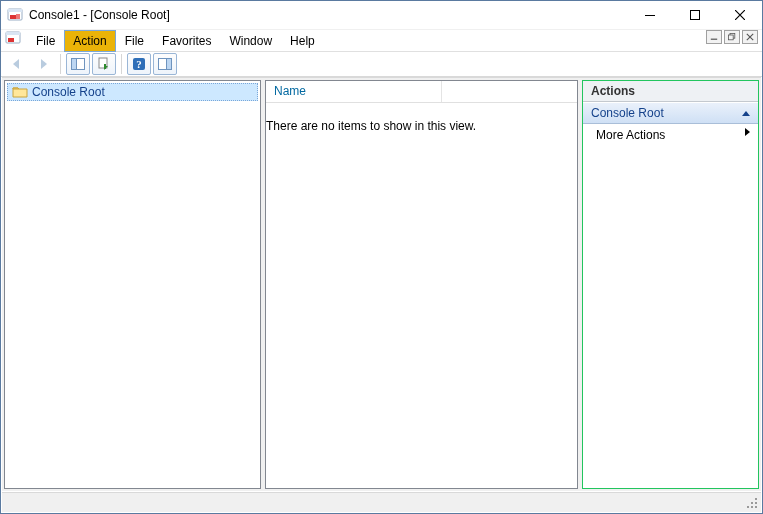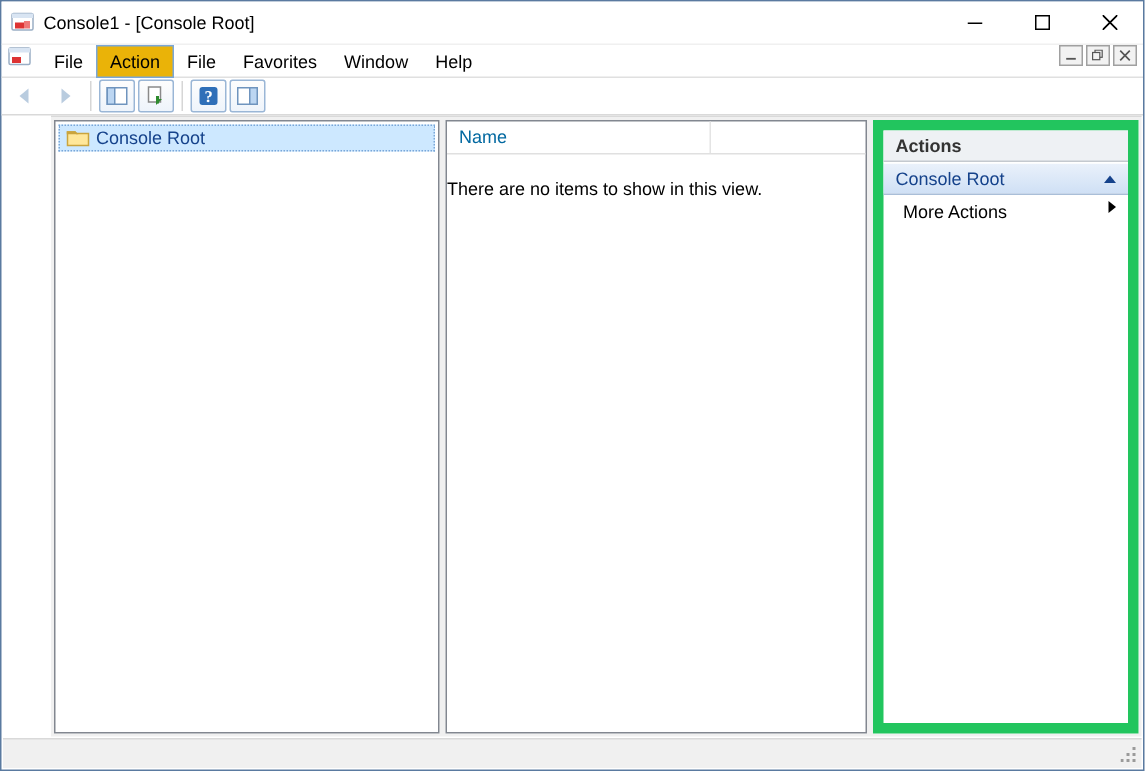--- a/index.html
+++ b/index.html
@@ -102,32 +102,31 @@
   
   .client {
     position: absolute;
     top: 78px; 
     left: 1px; right: 1px; bottom: 22px;
     display: flex;
     background: #f0f0f0;
     border-top: 1px solid #d9d9d9;
     padding: 2px;
     gap: 4px;
-    margin-left: 32px;
   }
   
   .client { top: 76px; }
   .pane {
     background: #fff;
     border: 1px solid #828790;
     position: relative;
   }
   .pane.tree { width: 257px; }
   .pane.list { flex: 1; }
-  .pane.actions { width: 177px; border: 7px solid #22c55e; }
+  .pane.actions { width: 177px; border: 1px solid #22c55e; }
   
   .tree-row {
     display: flex; align-items: center;
     height: 18px;
     padding: 0 4px;
     margin: 2px 2px;
     background: #cde8ff;
     border: 1px dotted #7aa7d8;
   }
   .tree-row .folder { width: 16px; height: 16px; margin-right: 4px; display:inline-flex; }

